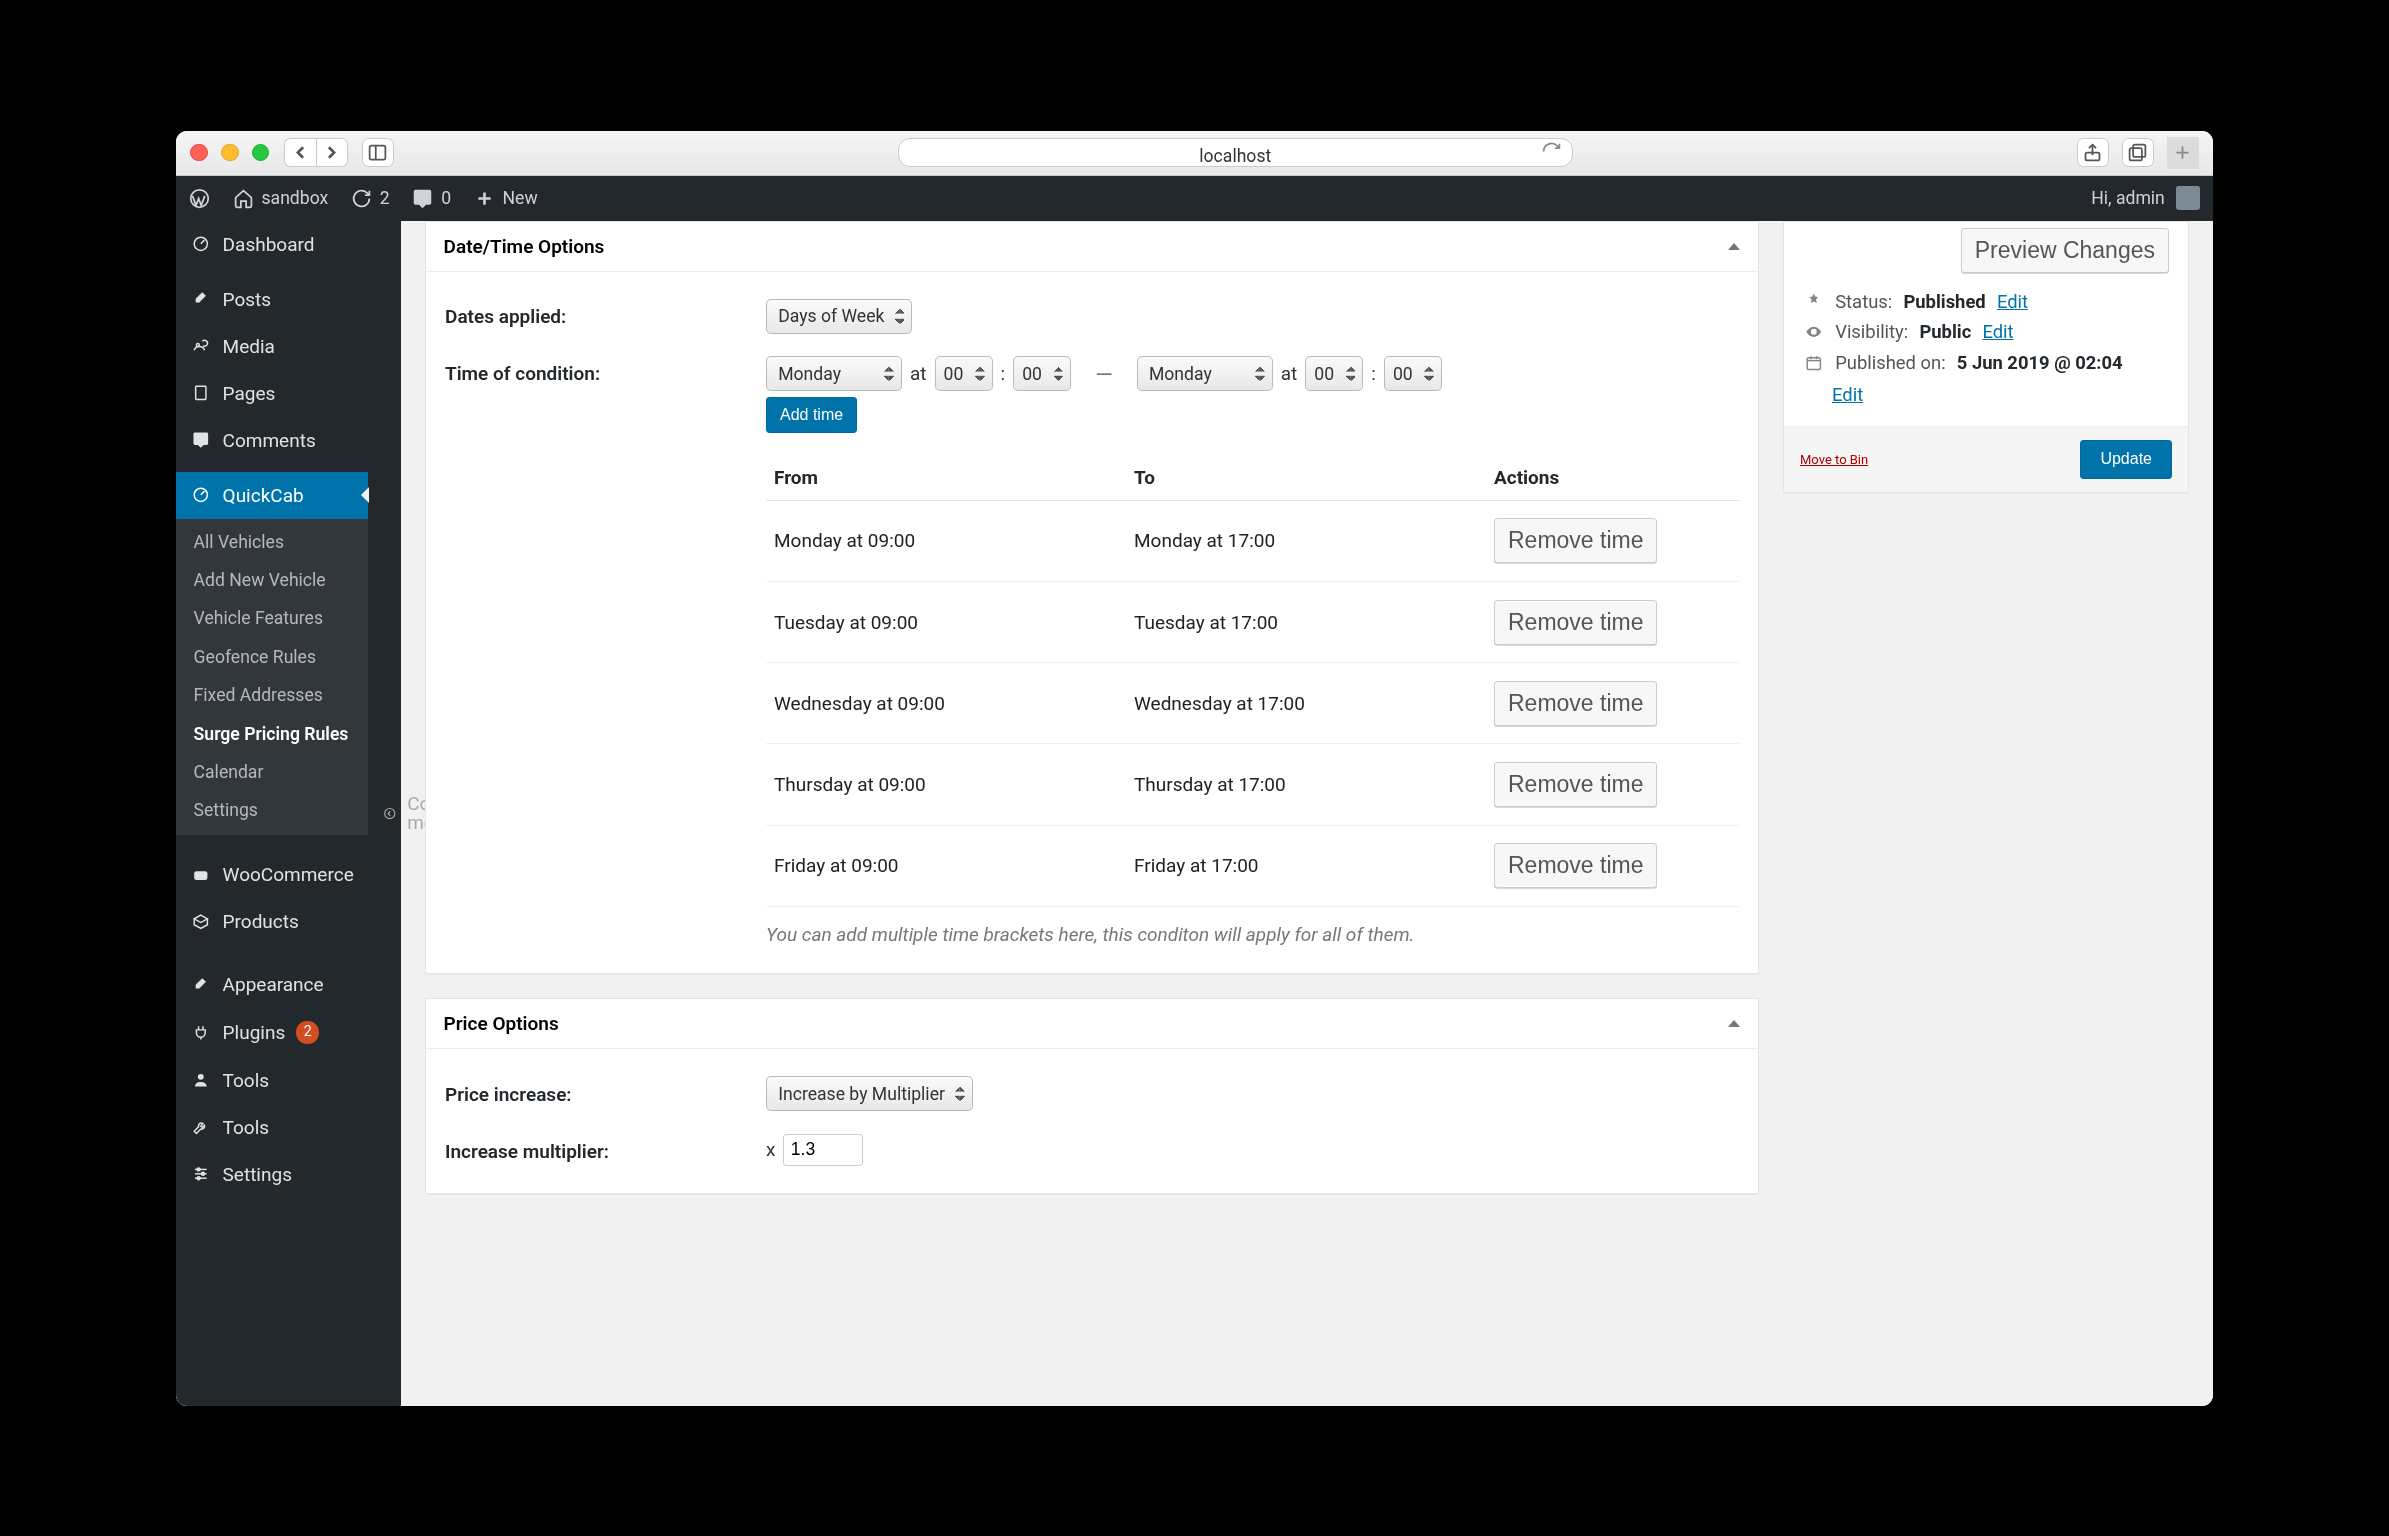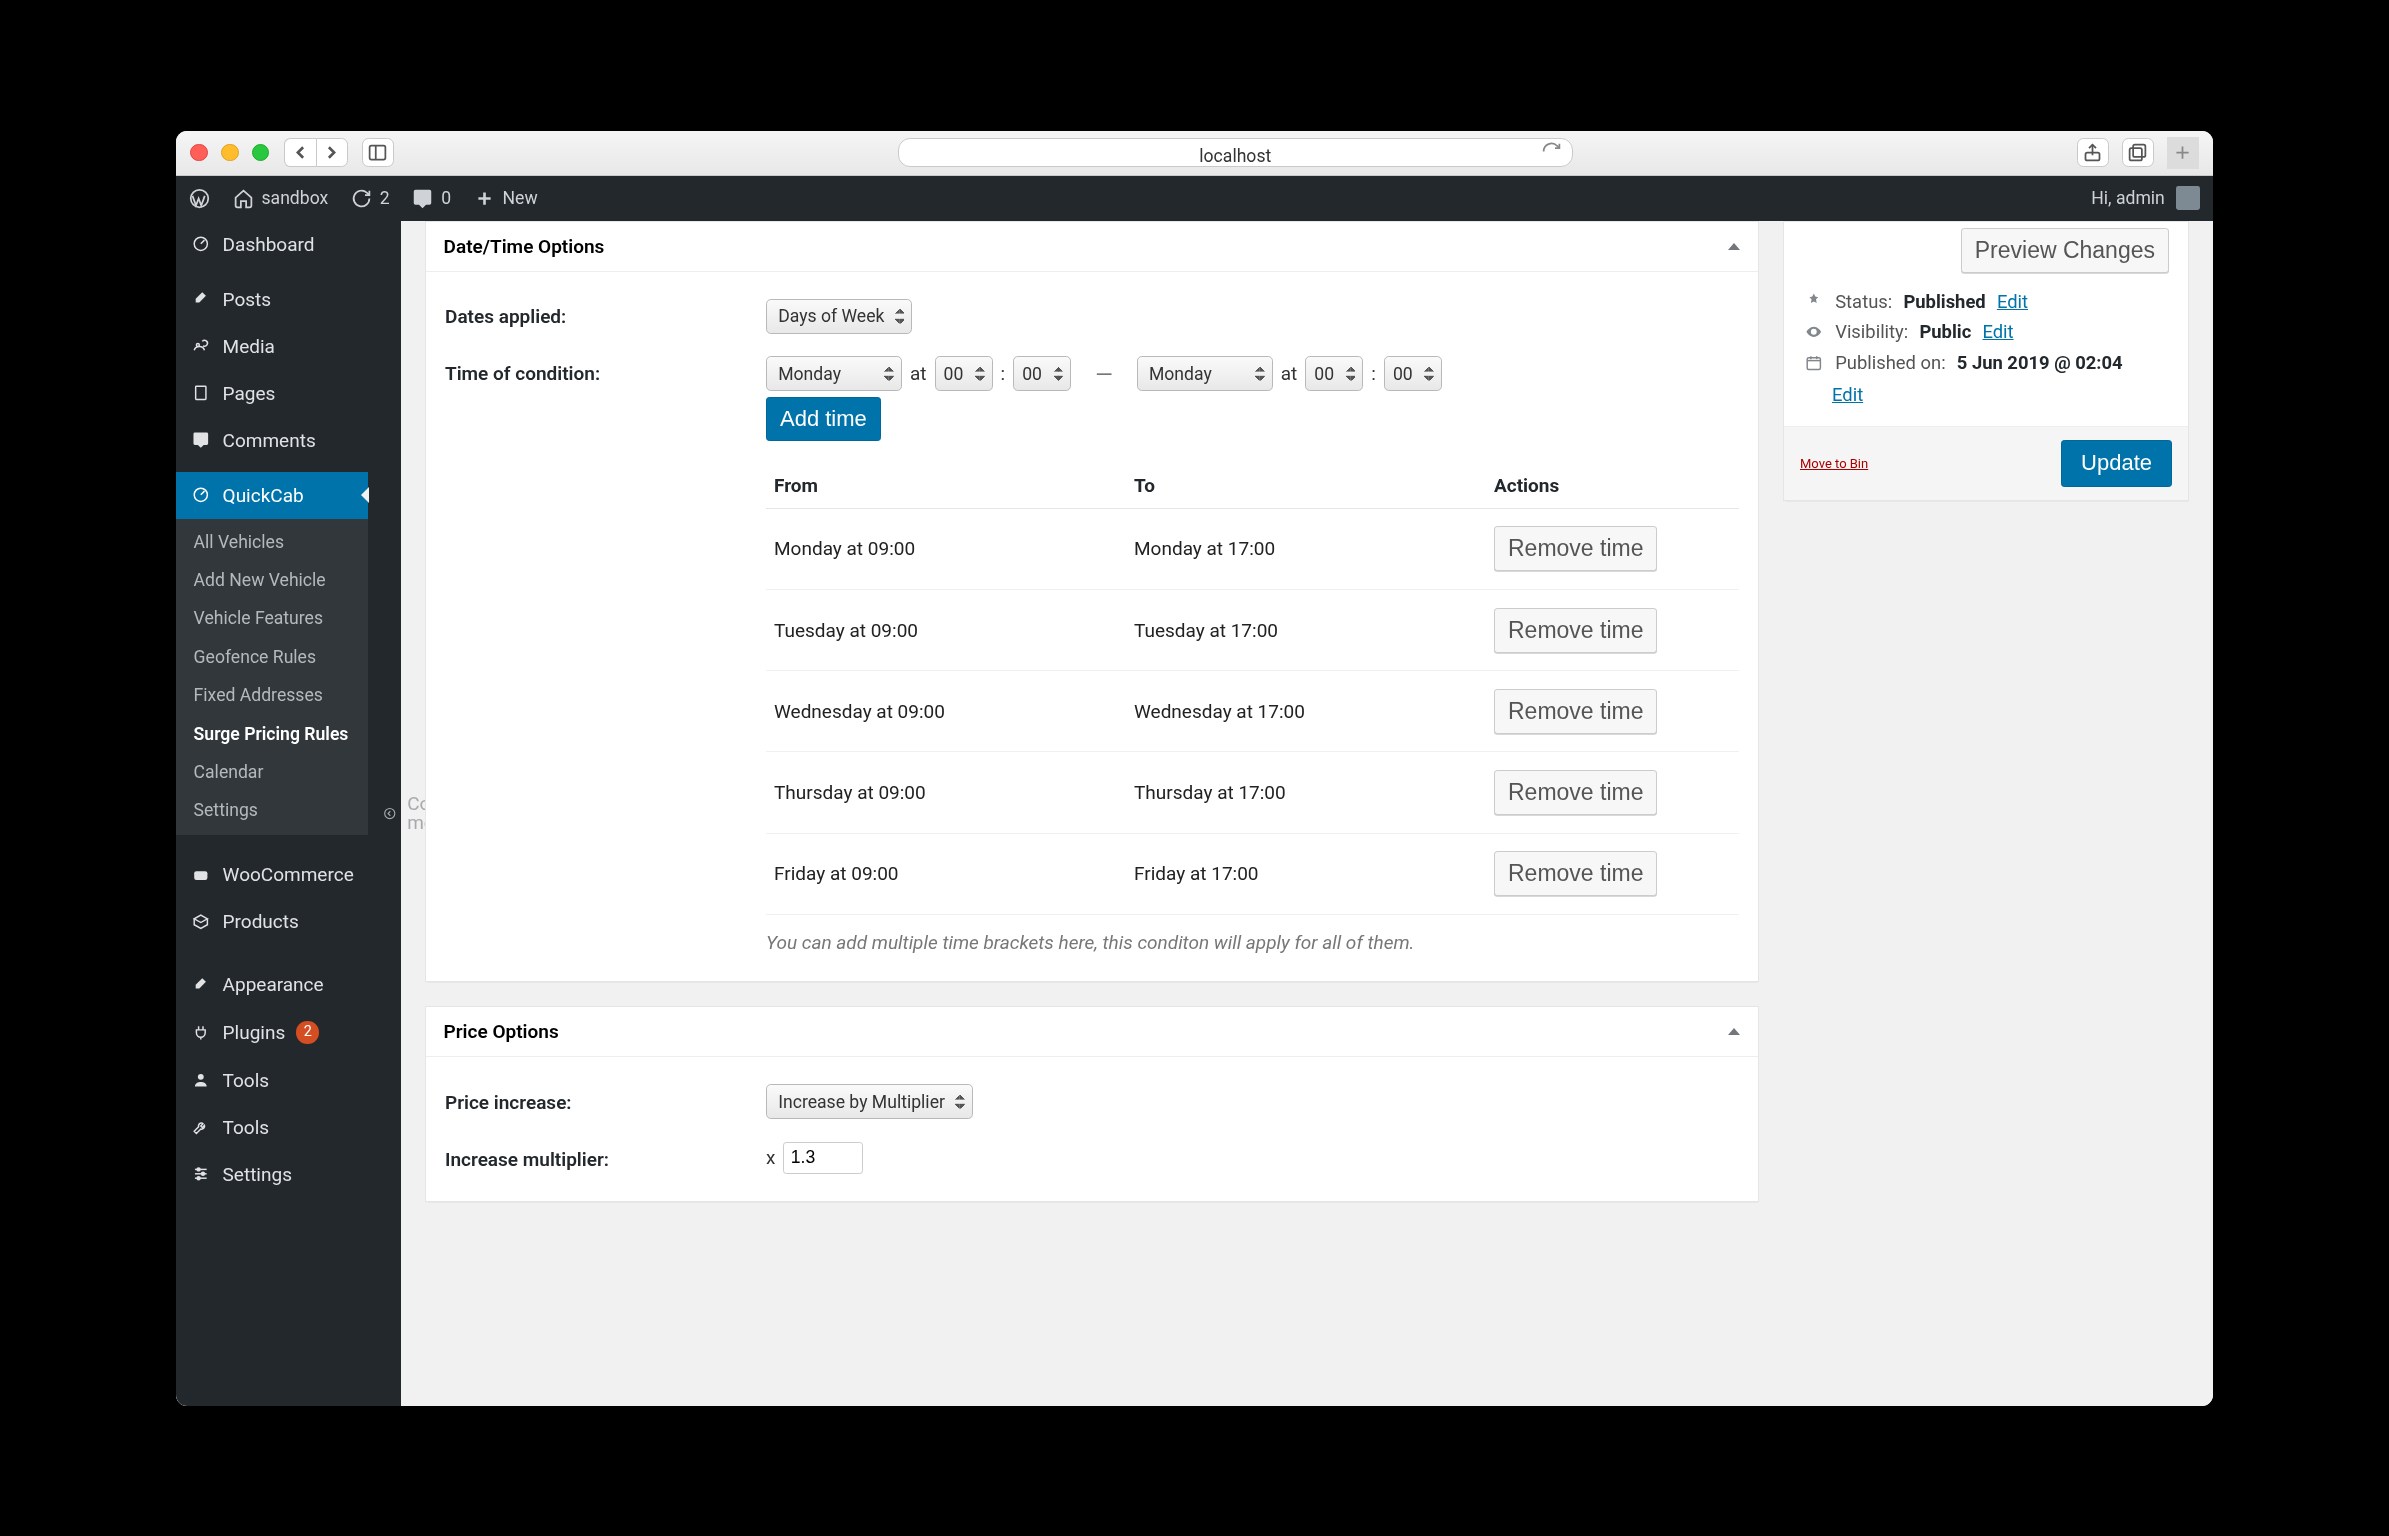--- a/index.html
+++ b/index.html
@@ -228,21 +228,21 @@
     display: flex; flex-wrap: wrap; gap: 8px; align-items: center;
     font-size: 19px; color: #333;
   }
   .time-sep { padding: 0 16px; color: #777; font-size: 22.5px; }
 
   .btn-primary {
     background: #0073aa;
     color: #fff;
     border: 0.8px solid #006799;
     border-radius: 3.2px;
-    font-size: 22px;
+    font-size: 16px;
     padding: 8px 13px;
     cursor: pointer;
   }
   .btn-secondary {
     background: #f7f7f7;
     color: #555;
     border: 0.8px solid #ccc;
     border-radius: 3.2px;
     font-size: 23px;
     padding: 8px 13px;

